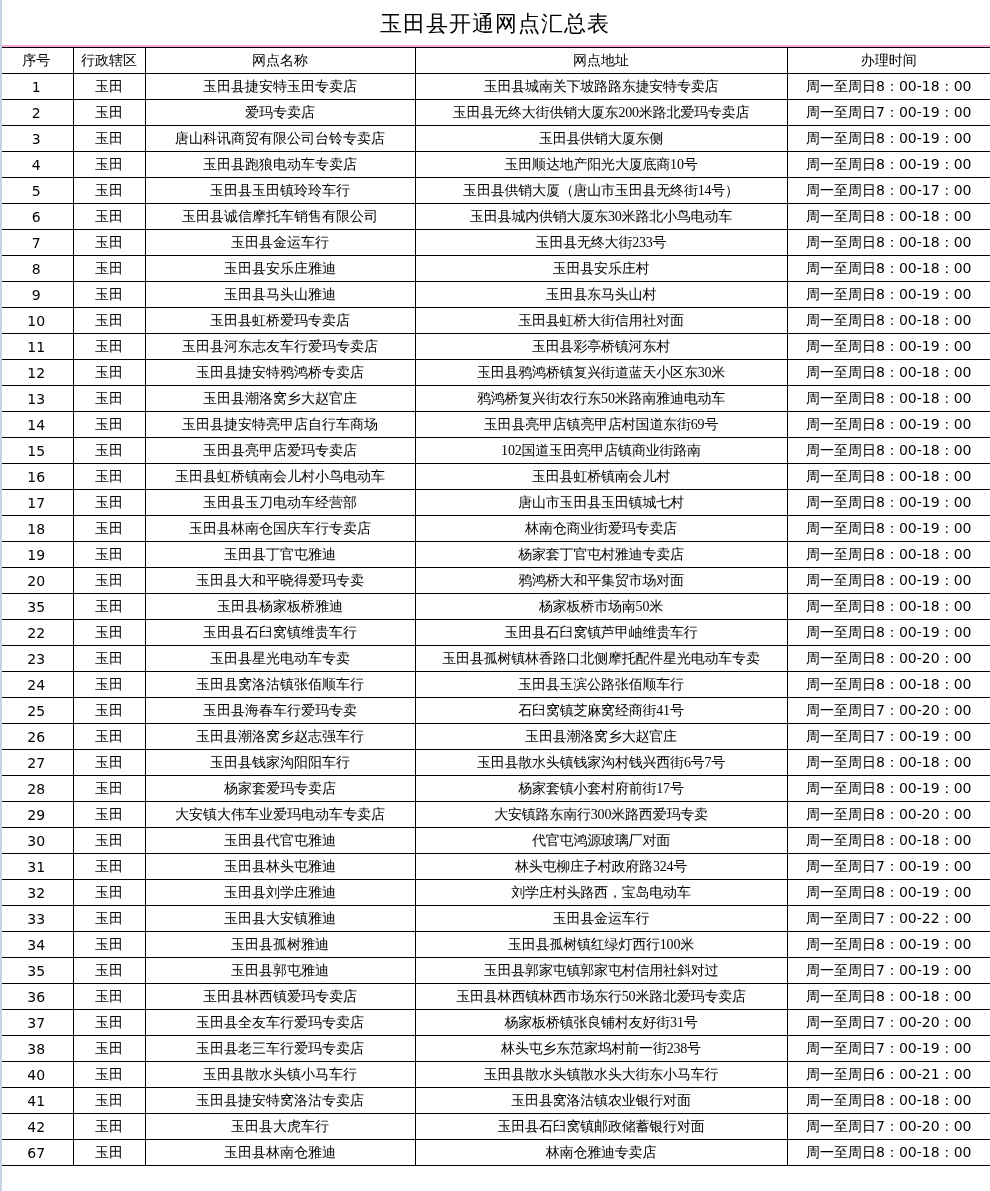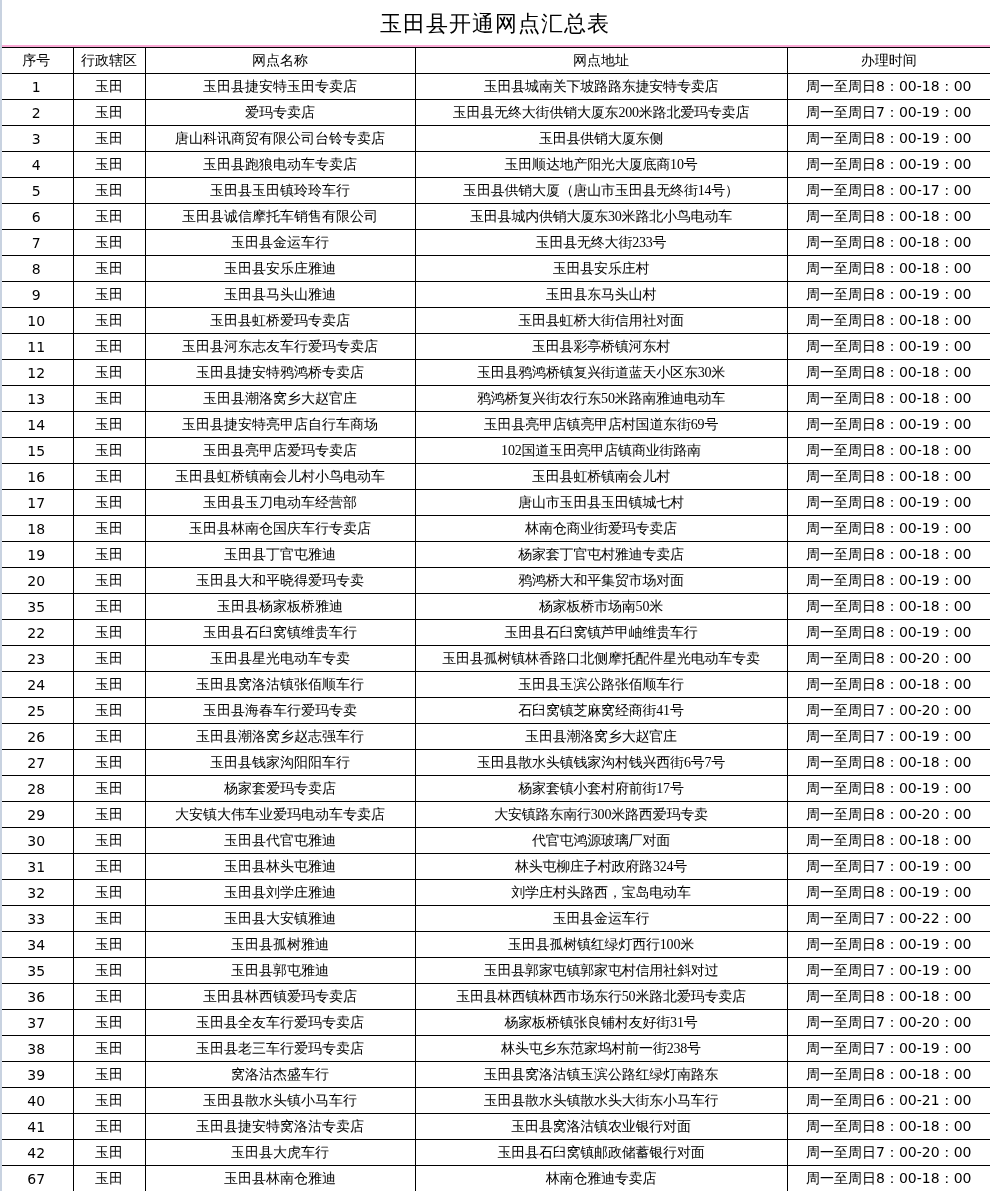--- a/index.html
+++ b/index.html
@@ -343,27 +343,20 @@
         <td class="time">周一至周日7：00-20：00</td>
       </tr>
       <tr>
         <td>38</td>
         <td>玉田</td>
         <td>玉田县老三车行爱玛专卖店</td>
         <td class="addr">林头屯乡东范家坞村前一街238号</td>
         <td class="time">周一至周日7：00-19：00</td>
       </tr>
       <tr>
-        <td>39</td>
-        <td>玉田</td>
-        <td>窝洛沽杰盛车行</td>
-        <td class="addr">玉田县窝洛沽镇玉滨公路红绿灯南路东</td>
-        <td class="time">周一至周日8：00-18：00</td>
-      </tr>
-      <tr>
         <td>40</td>
         <td>玉田</td>
         <td>玉田县散水头镇小马车行</td>
         <td class="addr">玉田县散水头镇散水头大街东小马车行</td>
         <td class="time">周一至周日6：00-21：00</td>
       </tr>
       <tr>
         <td>41</td>
         <td>玉田</td>
         <td>玉田县捷安特窝洛沽专卖店</td>

